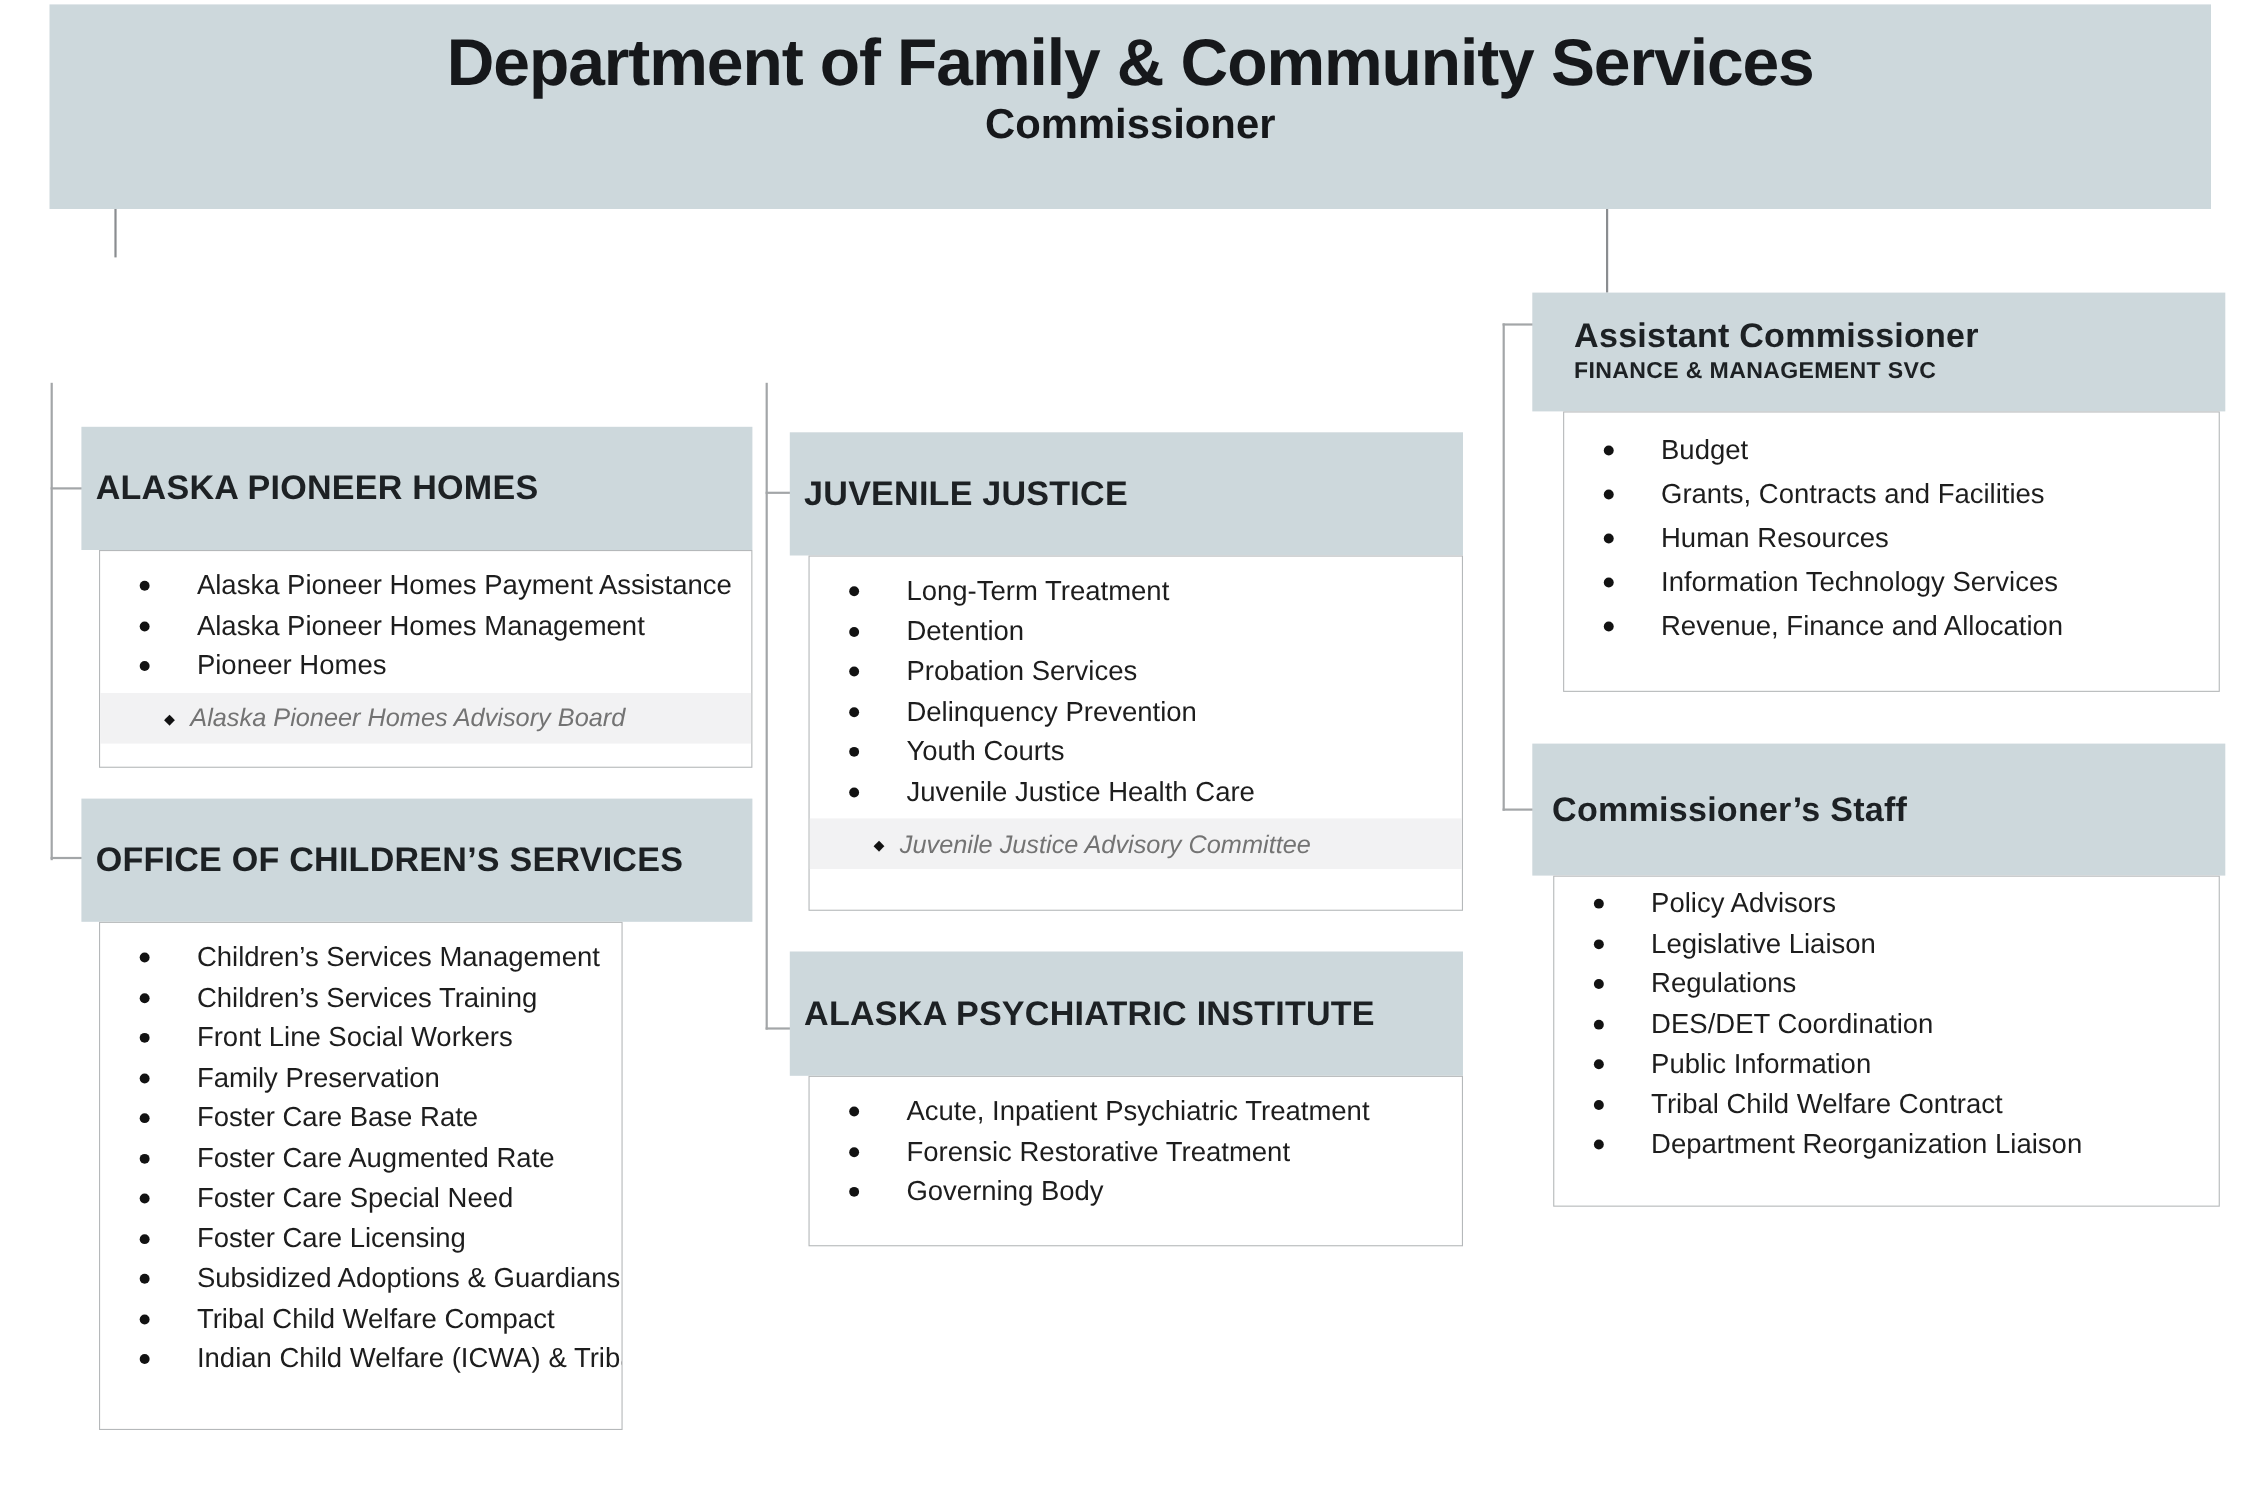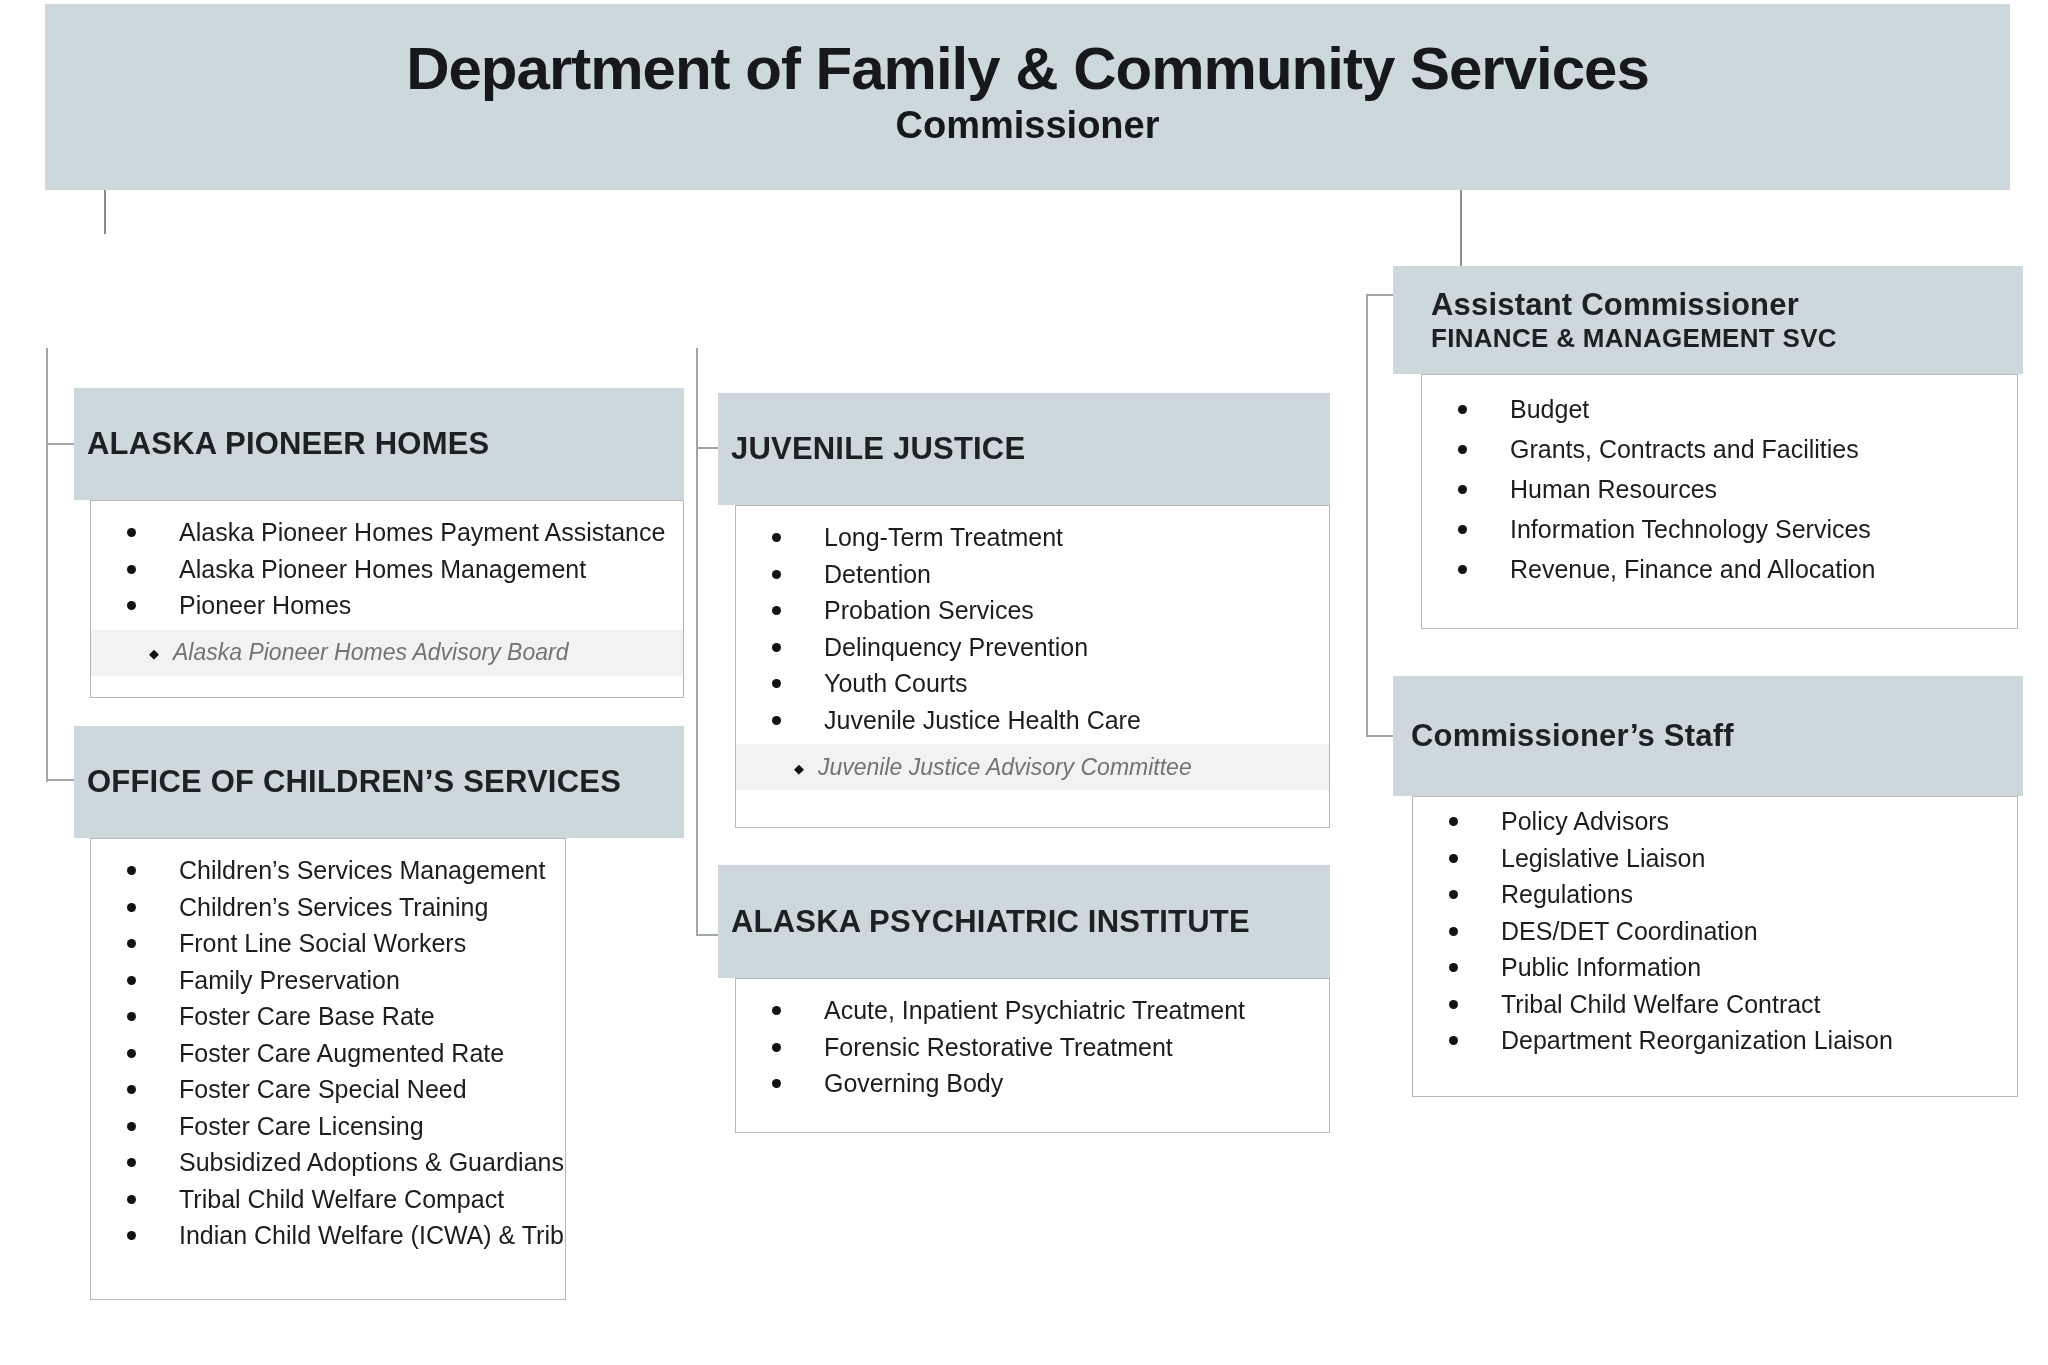--- a/index.html
+++ b/index.html
@@ -3,21 +3,21 @@
 <meta charset="utf-8">
 <title>Org Chart</title>
 <style>
   html,body {margin:0; padding:0; background:#ffffff;}
   body {font-family:"Liberation Sans","DejaVu Sans",sans-serif;}
   #page {position:relative; width:2048px; height:1365px; background:#fff; overflow:hidden;}
 
   
   .fill {background:var(--header_fill,#cdd8dc);}
   #root-box {position:absolute; left:45px; top:4px; width:1965px; height:186px;
-             text-align:center; box-sizing:border-box; padding-top:32px;}
+             text-align:center; box-sizing:border-box; padding-top:20px;}
   .root-title {font-size:60px; font-weight:bold; letter-spacing:-1px; color:#16181b; line-height:66px;}
   .root-subtitle {font-size:38px; font-weight:bold; color:#16181b; line-height:46px;}
 
   #deputy-box {position:absolute; left:45px; top:234px; width:1298px; height:114px;
                box-sizing:border-box; padding:14px 0 0 33px;
                font-size:31px; font-weight:bold; color:#1d2124;}
 
   .unit-header {position:absolute; display:flex; align-items:center;
                 box-sizing:border-box; padding-left:13px;
                 font-size:31px; font-weight:bold; color:#1d2124; letter-spacing:0.2px;}
@@ -28,21 +28,21 @@
   #u-aph-b   {left:90px;   top:500px; width:594px; height:198px;}
   #u-ocs-h   {left:74px;   top:726px; width:610px; height:112px;}
   #u-ocs-b   {left:90px;   top:838px; width:476px; height:462px;}
   #u-jj-h    {left:718px;  top:393px; width:612px; height:112px;}
   #u-jj-b    {left:735px;  top:505px; width:595px; height:323px;}
   #u-api-h   {left:718px;  top:865px; width:612px; height:113px;align-items:center;}
   #u-api-b   {left:735px;  top:978px; width:595px; height:155px;}
   #u-fms-h   {left:1393px; top:266px; width:630px; height:108px;
               flex-direction:column; align-items:flex-start; justify-content:center; padding-left:38px;}
   #u-fms-h .line1 {font-size:31px; font-weight:bold; line-height:36px;}
-  #u-fms-h .line2 {font-size:26px; font-weight:bold; line-height:30px; letter-spacing:0.3px;}
+  #u-fms-h .line2 {font-size:21px; font-weight:bold; line-height:30px; letter-spacing:0.3px;}
   #u-fms-b   {left:1421px; top:374px; width:597px; height:255px;}
   #u-staff-h {left:1393px; top:676px; width:630px; height:120px; padding-left:18px;}
   #u-staff-b {left:1412px; top:796px; width:606px; height:301px;}
 
   
   ul.items {margin:0; padding:13px 8px 0 36px; list-style:none;}
   ul.items li {position:relative; padding-left:52px; font-size:25px; line-height:36.5px;
                color:#1d1d1d; white-space:nowrap;}
   ul.items li::before {content:""; position:absolute; left:0; top:14px; width:9px; height:9px;
                        border-radius:50%; background:#121212;}

